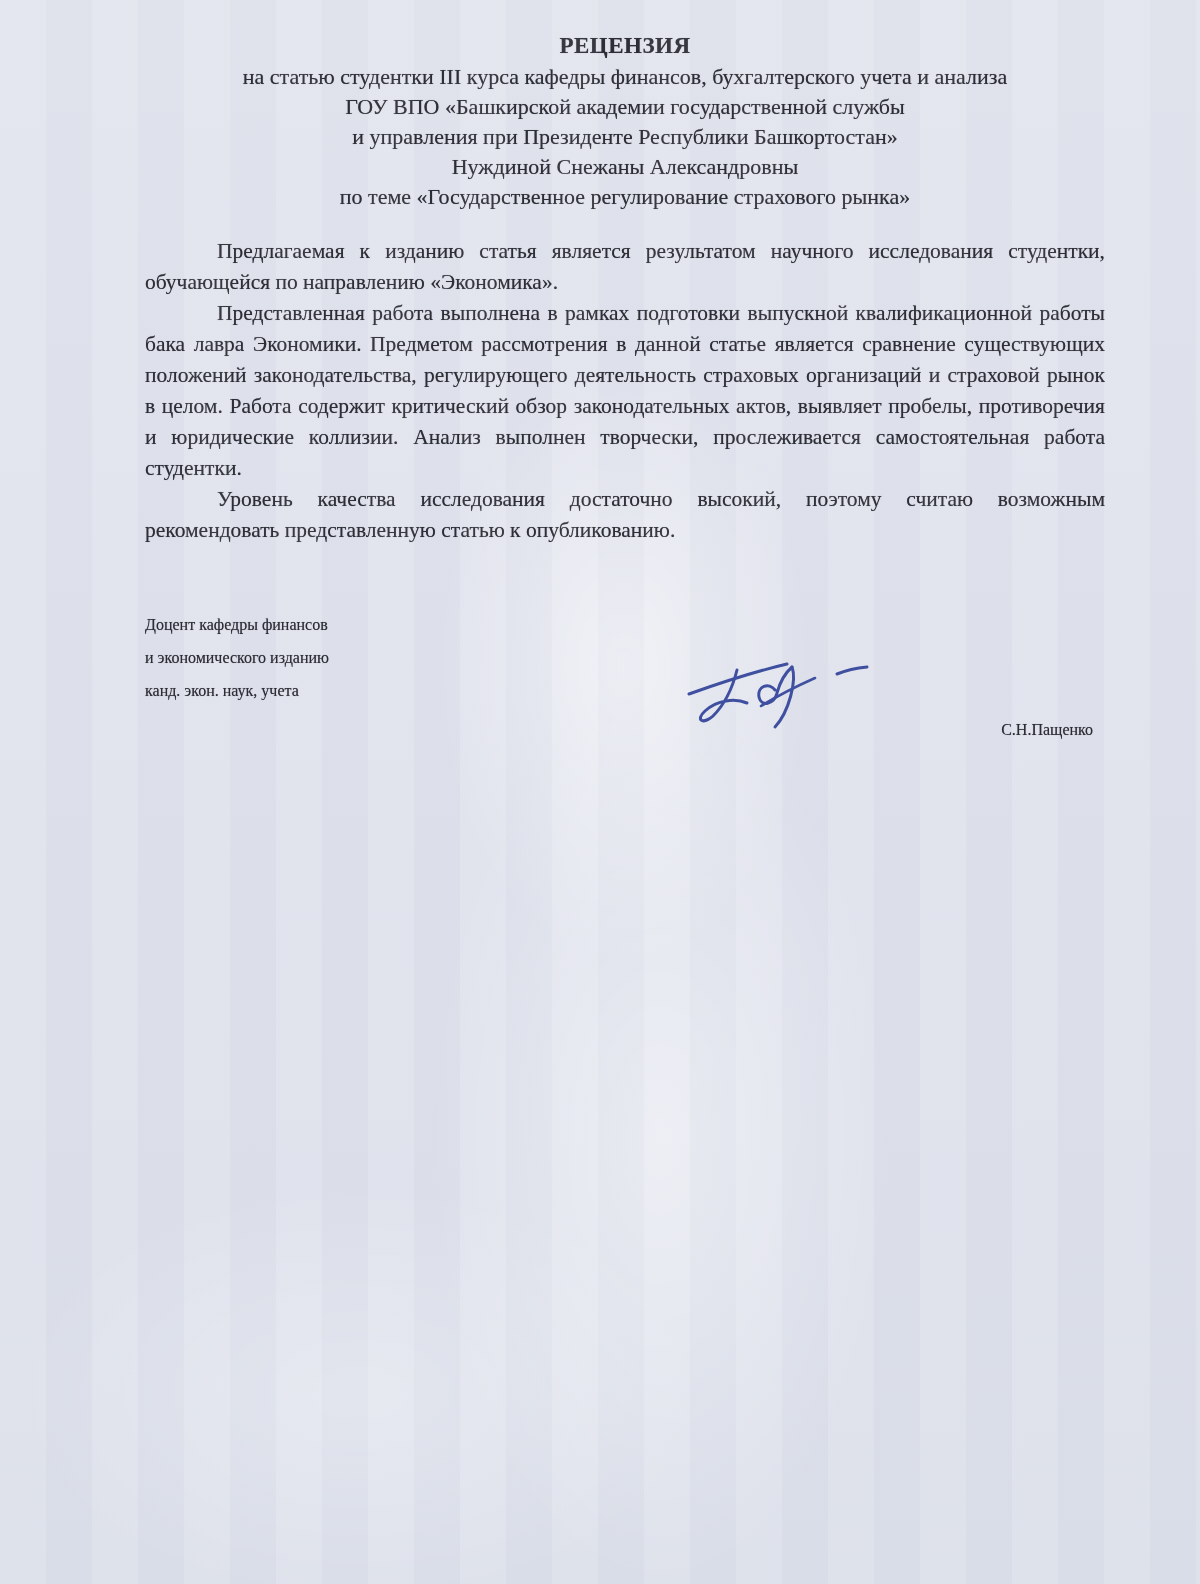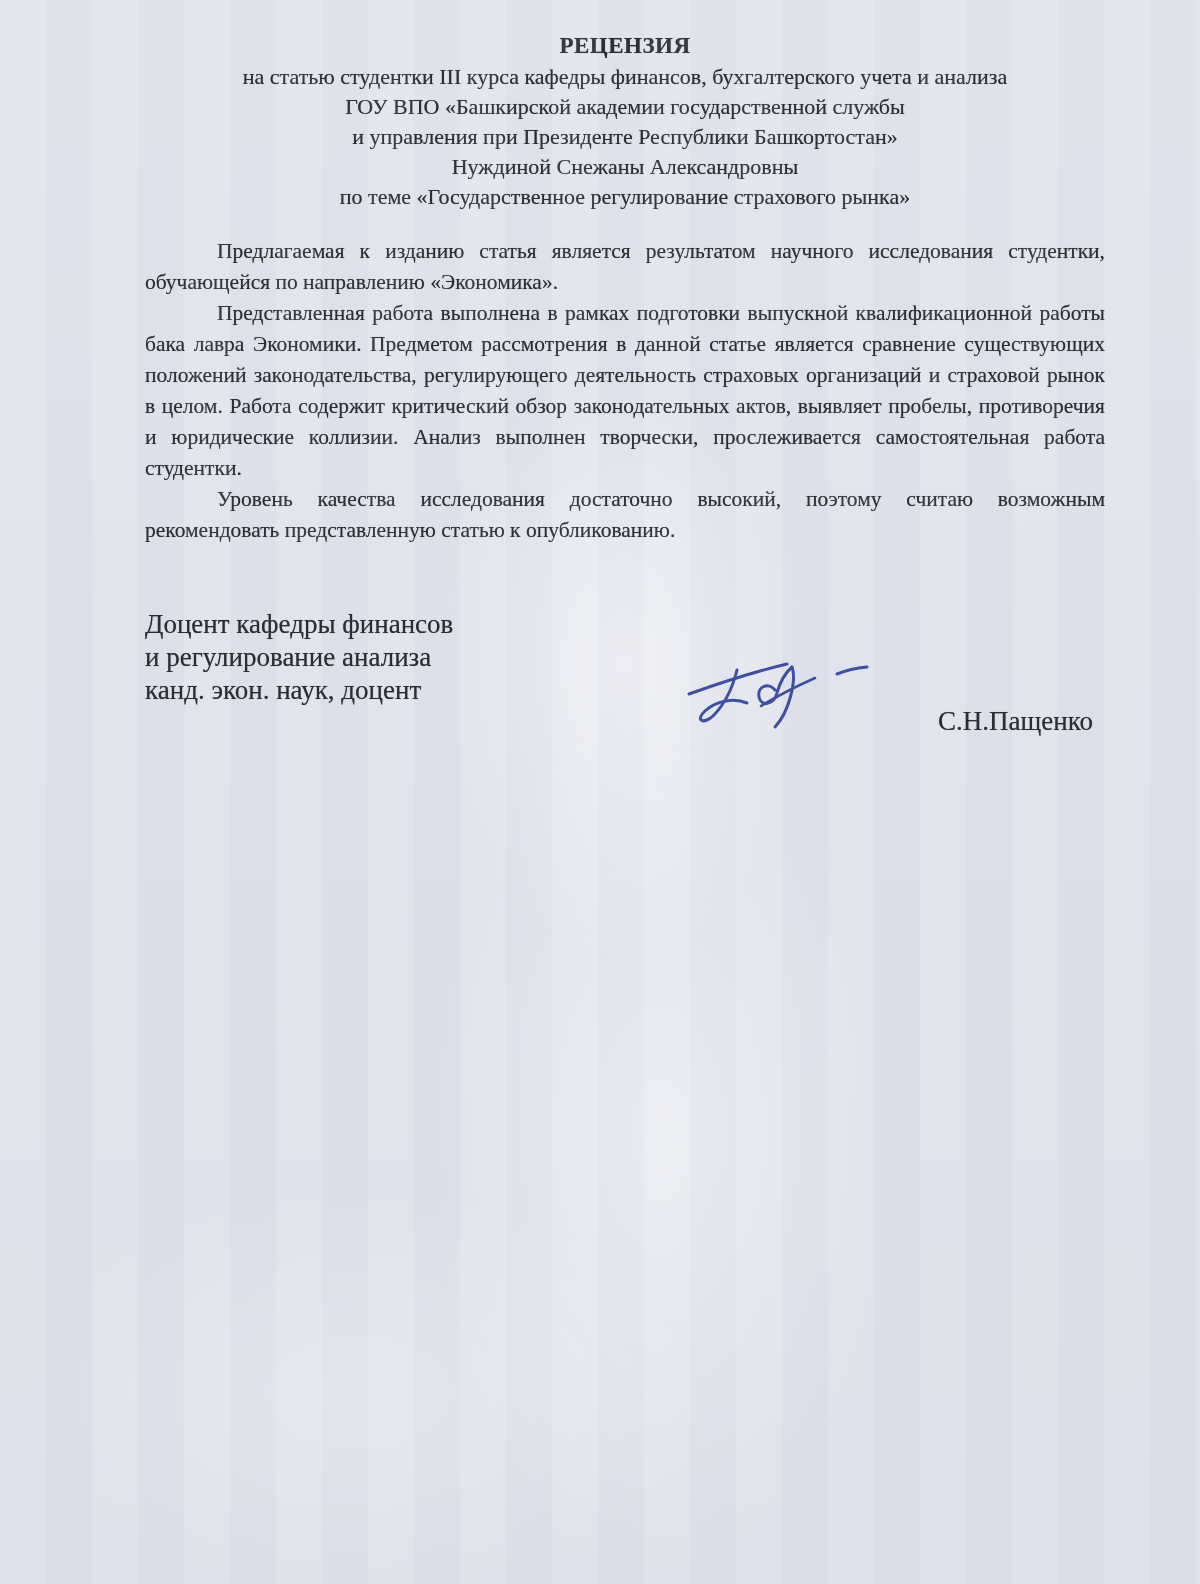--- a/index.html
+++ b/index.html
@@ -61,38 +61,38 @@
     line-height: 31px;
     text-align: justify;
   }
   .body-text p {
     margin: 0;
     text-indent: 72px;
   }
   .signature-block {
     position: relative;
     margin-top: 62px;
-    font-size: 27px;
+    font-size: 16px;
     line-height: 33px;
     height: 140px;
   }
   .signature-role p {
     margin: 0;
   }
   .signature-scribble {
     position: absolute;
     left: 520px;
     top: 28px;
     width: 260px;
     height: 110px;
   }
   .signer-name {
     position: absolute;
     right: 12px;
-    bottom: 10px;
+    bottom: 2px;
   }
 </style>
 </head>
 <body>
 
 <div class="page">
 
   <div class="heading scan-text">
     <p class="doc-title">РЕЦЕНЗИЯ</p>
     <p class="heading-line">на статью студентки III курса кафедры финансов, бухгалтерского учета и анализа</p>
@@ -104,22 +104,22 @@
 
   <div class="body-text scan-text">
     <p>Предлагаемая к изданию статья является результатом научного исследования студентки, обучающейся по направлению «Экономика».</p>
     <p>Представленная работа выполнена в рамках подготовки выпускной квалификационной работы бака лавра Экономики. Предметом рассмотрения в данной статье является сравнение существующих положений законодательства, регулирующего деятельность страховых организаций и страховой рынок в целом. Работа содержит критический обзор законодательных актов, выявляет пробелы, противоречия и юридические коллизии. Анализ выполнен творчески, прослеживается самостоятельная работа студентки.</p>
     <p>Уровень качества исследования достаточно высокий, поэтому считаю возможным рекомендовать представленную статью к опубликованию.</p>
   </div>
 
   <div class="signature-block scan-text">
     <div class="signature-role">
       <p>Доцент кафедры финансов</p>
-      <p>и регулирование анализа</p>
-      <p>канд. экон. наук, доцент</p>
+      <p>и экономического изданию</p>
+      <p>канд. экон. наук, учета</p>
     </div>
 
     <svg class="signature-scribble" viewBox="0 0 240 110" fill="none" xmlns="http://www.w3.org/2000/svg">
 
       <path d="M 14 58 C 42 48, 78 36, 112 28" stroke-width="3" stroke-linecap="round" stroke="#4050a0"></path>
 
       <path d="M 62 34 C 58 50, 52 66, 38 80 C 28 89, 20 84, 30 75 C 42 64, 60 62, 72 67" stroke-width="3" stroke-linecap="round" stroke="#4050a0"></path>
 
       <path d="M 100 54 C 94 46, 82 50, 84 61 C 86 71, 99 69, 102 57 C 105 46, 109 38, 117 31" stroke-width="3" stroke-linecap="round" stroke="#4050a0"></path>
 

